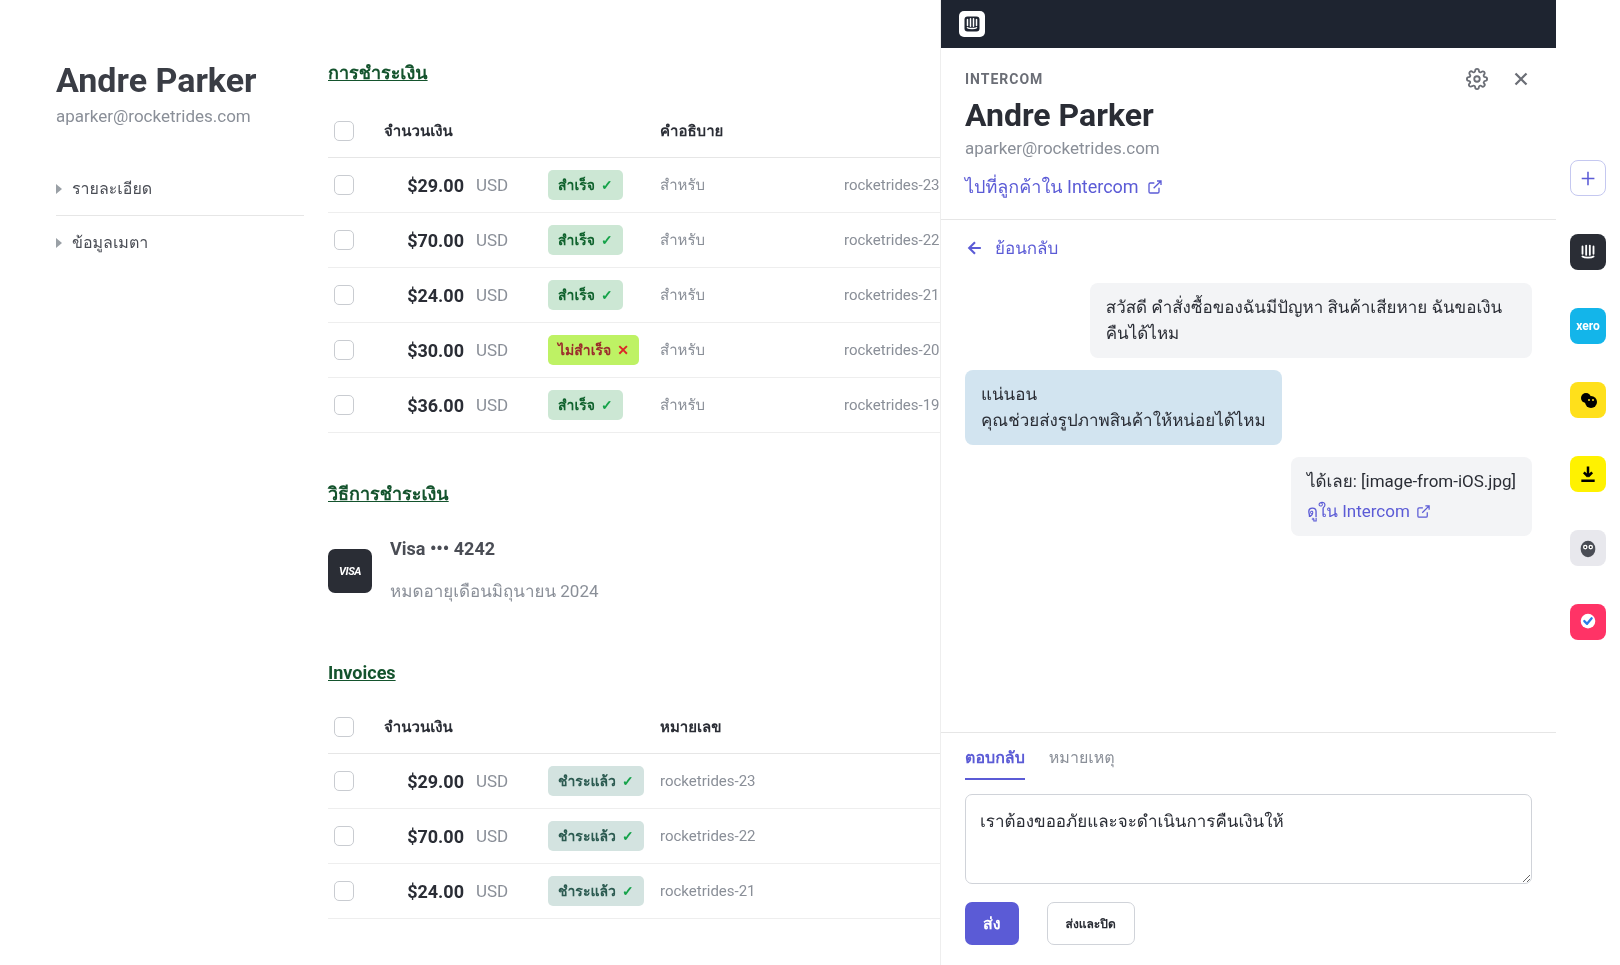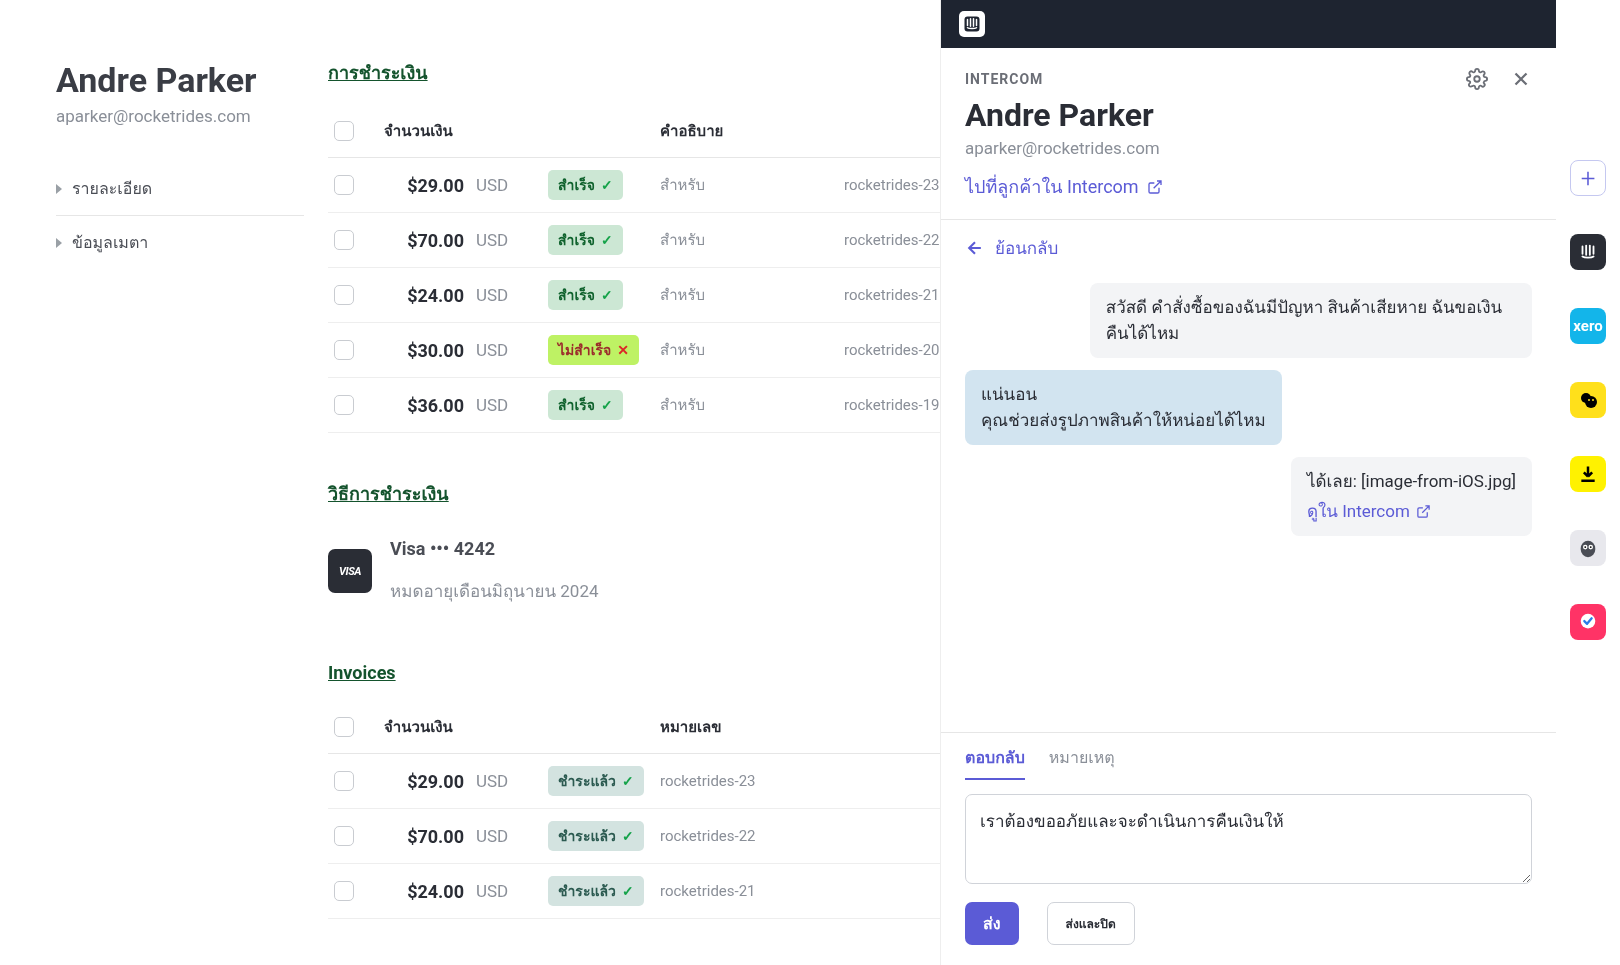--- a/index.html
+++ b/index.html
@@ -129,21 +129,21 @@
     width: 64px; display: flex; flex-direction: column; align-items: center;
     padding-top: 160px; gap: 38px;
   }
   .rail-btn {
     width: 36px; height: 36px; border-radius: 8px;
     display: flex; align-items: center; justify-content: center;
     font-size: 20px; cursor: pointer;
   }
   .rail-plus { border: 1.5px solid #c5c8f0; color: #5b5bd6; font-size: 26px; font-weight: 300; }
   .rail-intercom { background: #2a2d35; color: #fff; }
-  .rail-xero { background: #13b5ea; color: #fff; font-size: 15px; font-weight: 700; }
+  .rail-xero { background: #13b5ea; color: #fff; font-size: 12px; font-weight: 700; }
   .rail-mailchimp { background: #ffe01b; }
   .rail-download { background: #fff200; color: #000; }
   .rail-owl { background: #e8e8ed; }
   .rail-check { background: #ff3366; color: #fff; }
 
   svg { display: block; }
 </style>
 </head>
 <body>
 

